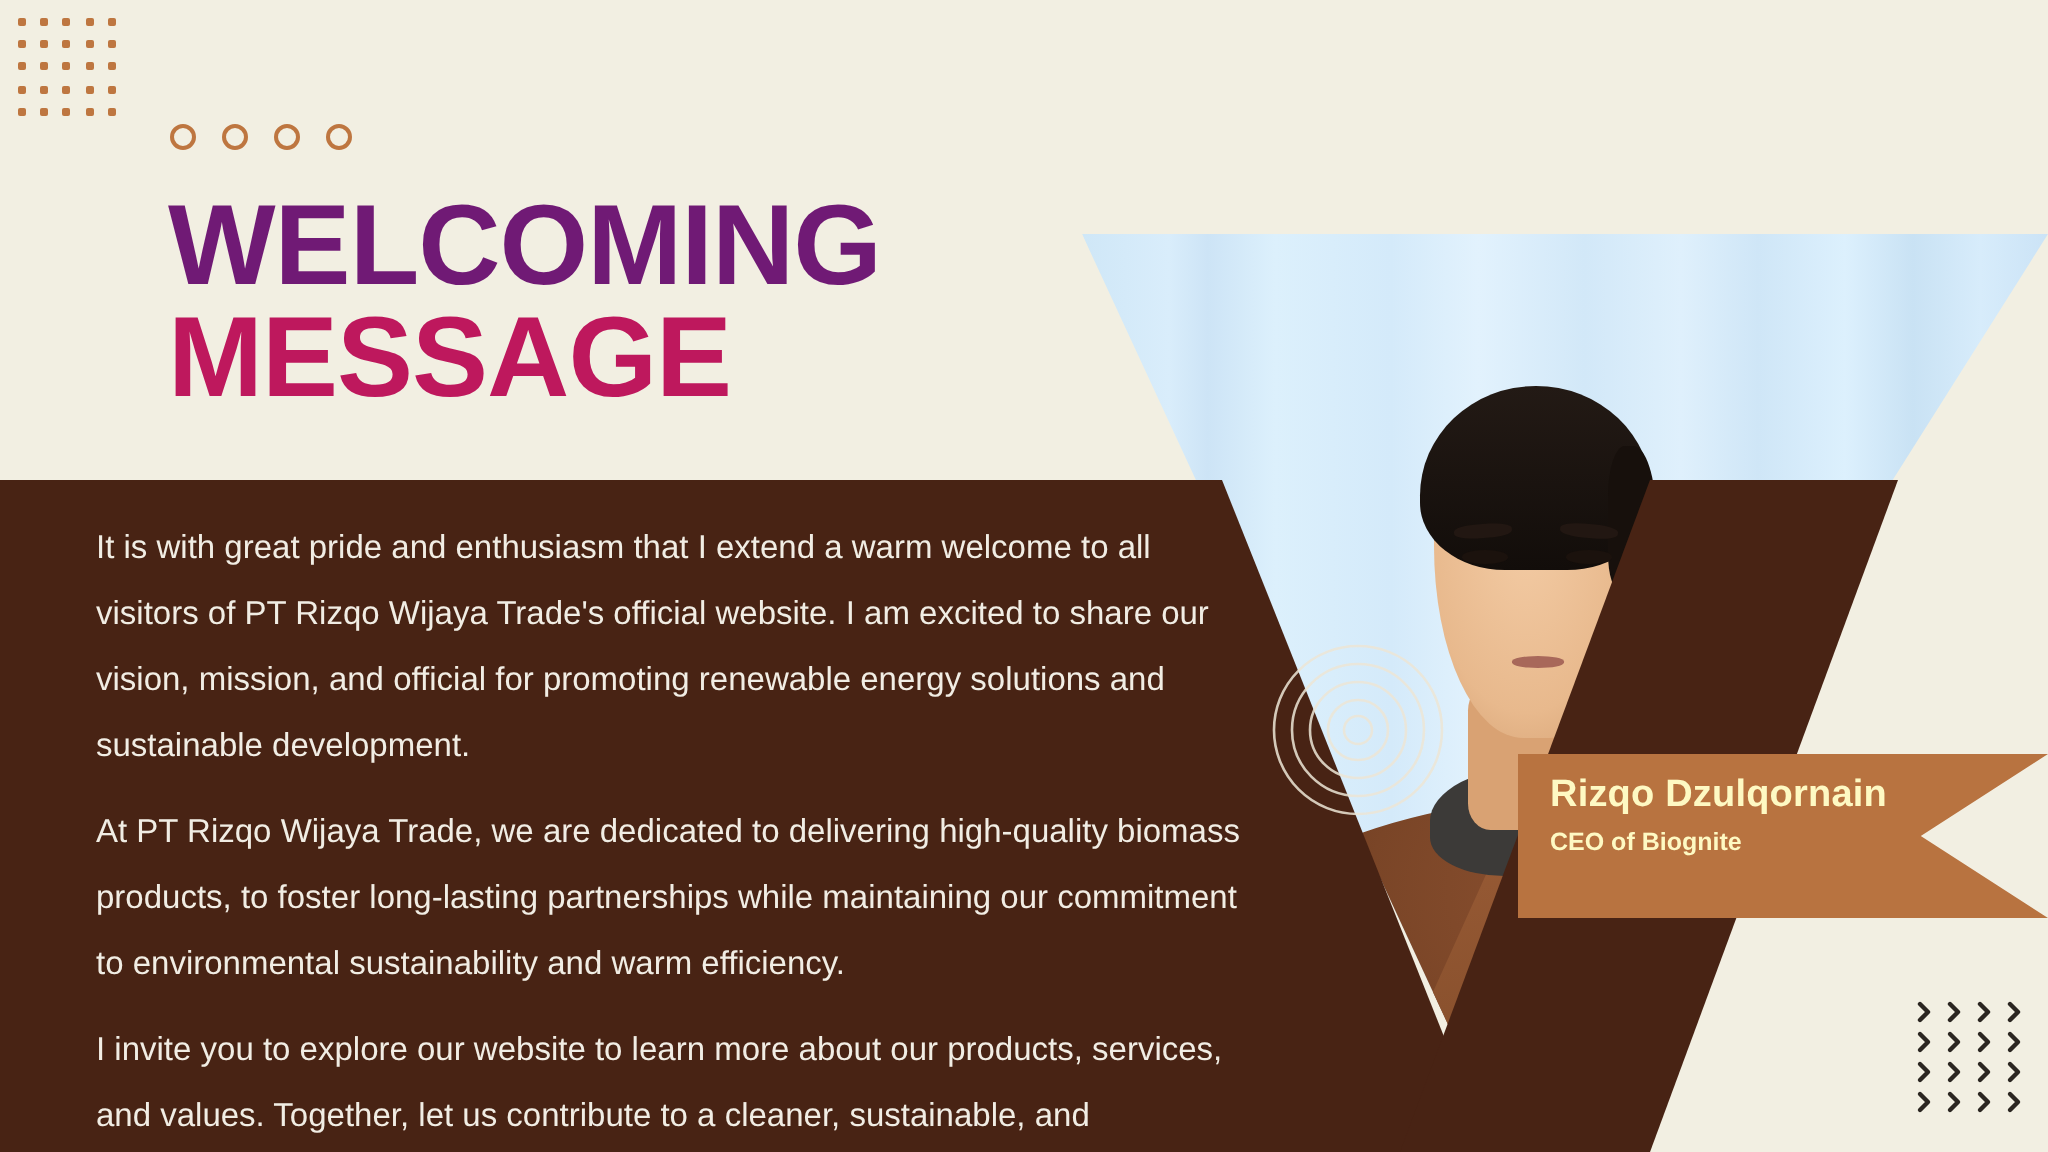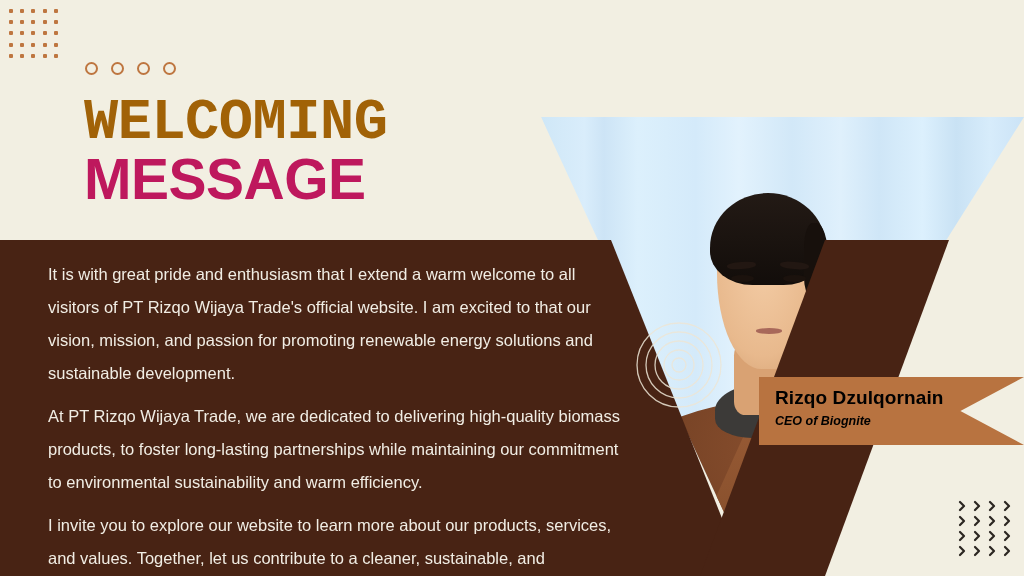--- a/index.html
+++ b/index.html
@@ -61,21 +61,21 @@
     top: 96px;
     line-height: 0.98;
     letter-spacing: -0.5px;
   }
   .headline .l1, .headline .l2 {
     display: block;
     font-size: 57px;
     font-weight: 700;
     text-transform: uppercase;
   }
-  .headline .l1 { color: #a16207; font-family: Liberation Mono, monospace; }
+  .headline .l1 { color: #701a75; }
   .headline .l2 { color: #be185d; }
 
   
   .photo-wrap {
     position: absolute;
     left: 541px;
     top: 117px;
     width: 483px;
     height: 459px;
     clip-path: polygon(0 0, 100% 0, 100% 100%, 44% 100%);
@@ -262,39 +262,38 @@
   }
   .body-copy p { margin: 0 0 10px 0; }
   .body-copy p:last-child { margin-bottom: 0; }
 
   
   .ribbon {
     position: absolute;
     left: 759px;
     top: 377px;
     width: 265px;
-    height: 68px;
+    height: 82px;
     background: #B87340;
     clip-path: polygon(0 0, 100% 0, 76% 50%, 100% 100%, 0 100%);
     box-sizing: border-box;
     padding: 9px 0 0 16px;
-    color: #000000;
+    color: #fef9c3;
   }
   .ribbon .rname {
     font-size: 19px;
     font-weight: 700;
     letter-spacing: 0.1px;
     line-height: 1.25;
   }
   .ribbon .rrole {
     font-size: 12.5px;
     font-weight: 700;
     line-height: 1.45;
     margin-top: 2px;
-    font-style: italic;
   }
 
   
   .chevrons {
     position: absolute;
     left: 958px;
     top: 500px;
     width: 56px;
     height: 62px;
   }
@@ -371,21 +370,21 @@
     <g fill="none" stroke="#EDE6D6" stroke-width="1.3" opacity="0.85">
       <circle cx="43" cy="43" r="42"></circle>
       <circle cx="43" cy="43" r="33"></circle>
       <circle cx="43" cy="43" r="24"></circle>
       <circle cx="43" cy="43" r="15"></circle>
       <circle cx="43" cy="43" r="7"></circle>
     </g>
   </svg>
 
   <div class="body-copy">
-    <p>It is with great pride and enthusiasm that I extend a warm welcome to all visitors of PT Rizqo Wijaya Trade's official website. I am excited to that our vision, mission, and passion for promoting renewable energy solutions and sustainable development.</p>
+    <p>It is with great pride and enthusiasm that I extend a warm welcome to all visitors of PT Rizqo Wijaya Trade's official website. I am excited to share our vision, mission, and official for promoting renewable energy solutions and sustainable development.</p>
     <p>At PT Rizqo Wijaya Trade, we are dedicated to delivering high-quality biomass products, to foster long-lasting partnerships while maintaining our commitment to environmental sustainability and warm efficiency.</p>
     <p>I invite you to explore our website to learn more about our products, services, and values. Together, let us contribute to a cleaner, sustainable, and prosperous world.</p>
   </div>
 
   <div class="ribbon">
     <div class="rname">Rizqo Dzulqornain</div>
     <div class="rrole">CEO of Biognite</div>
   </div>
 
   <svg class="chevrons" viewBox="0 0 56 62" aria-hidden="true">

